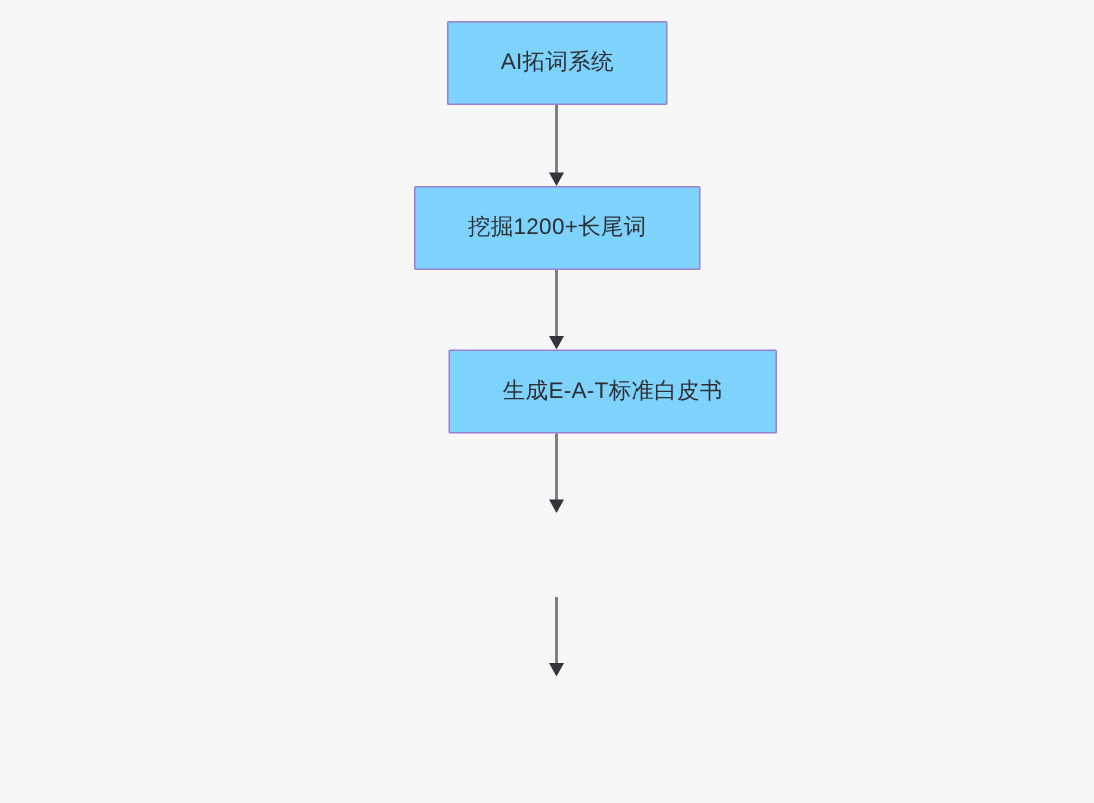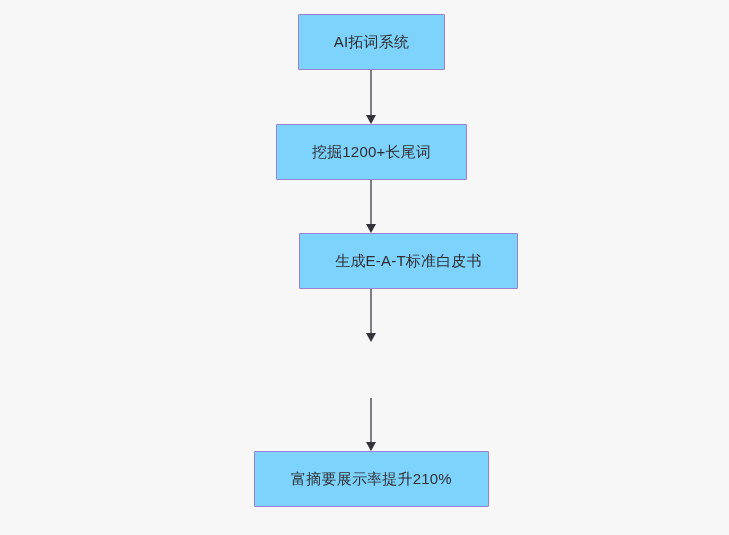--- a/index.html
+++ b/index.html
@@ -102,17 +102,14 @@
 
   <div class="node" style="left:276px; top:124px; width:191px; height:56px;text-align:right;">
     <span class="node-label">挖掘1200+长尾词</span>
   </div>
 
   <div class="node" style="left:262px; top:233px; width:219px; height:56px;margin-left:37px;">
     <span class="node-label">生成E-A-T标准白皮书</span>
   </div>
 
 
-  <div class="node" style="left:254px; top:451px; width:235px; height:56px;">
-    <span class="node-label">富摘要展示率提升210%</span>
-  </div>
 
 </div>
 
 </body></html>

